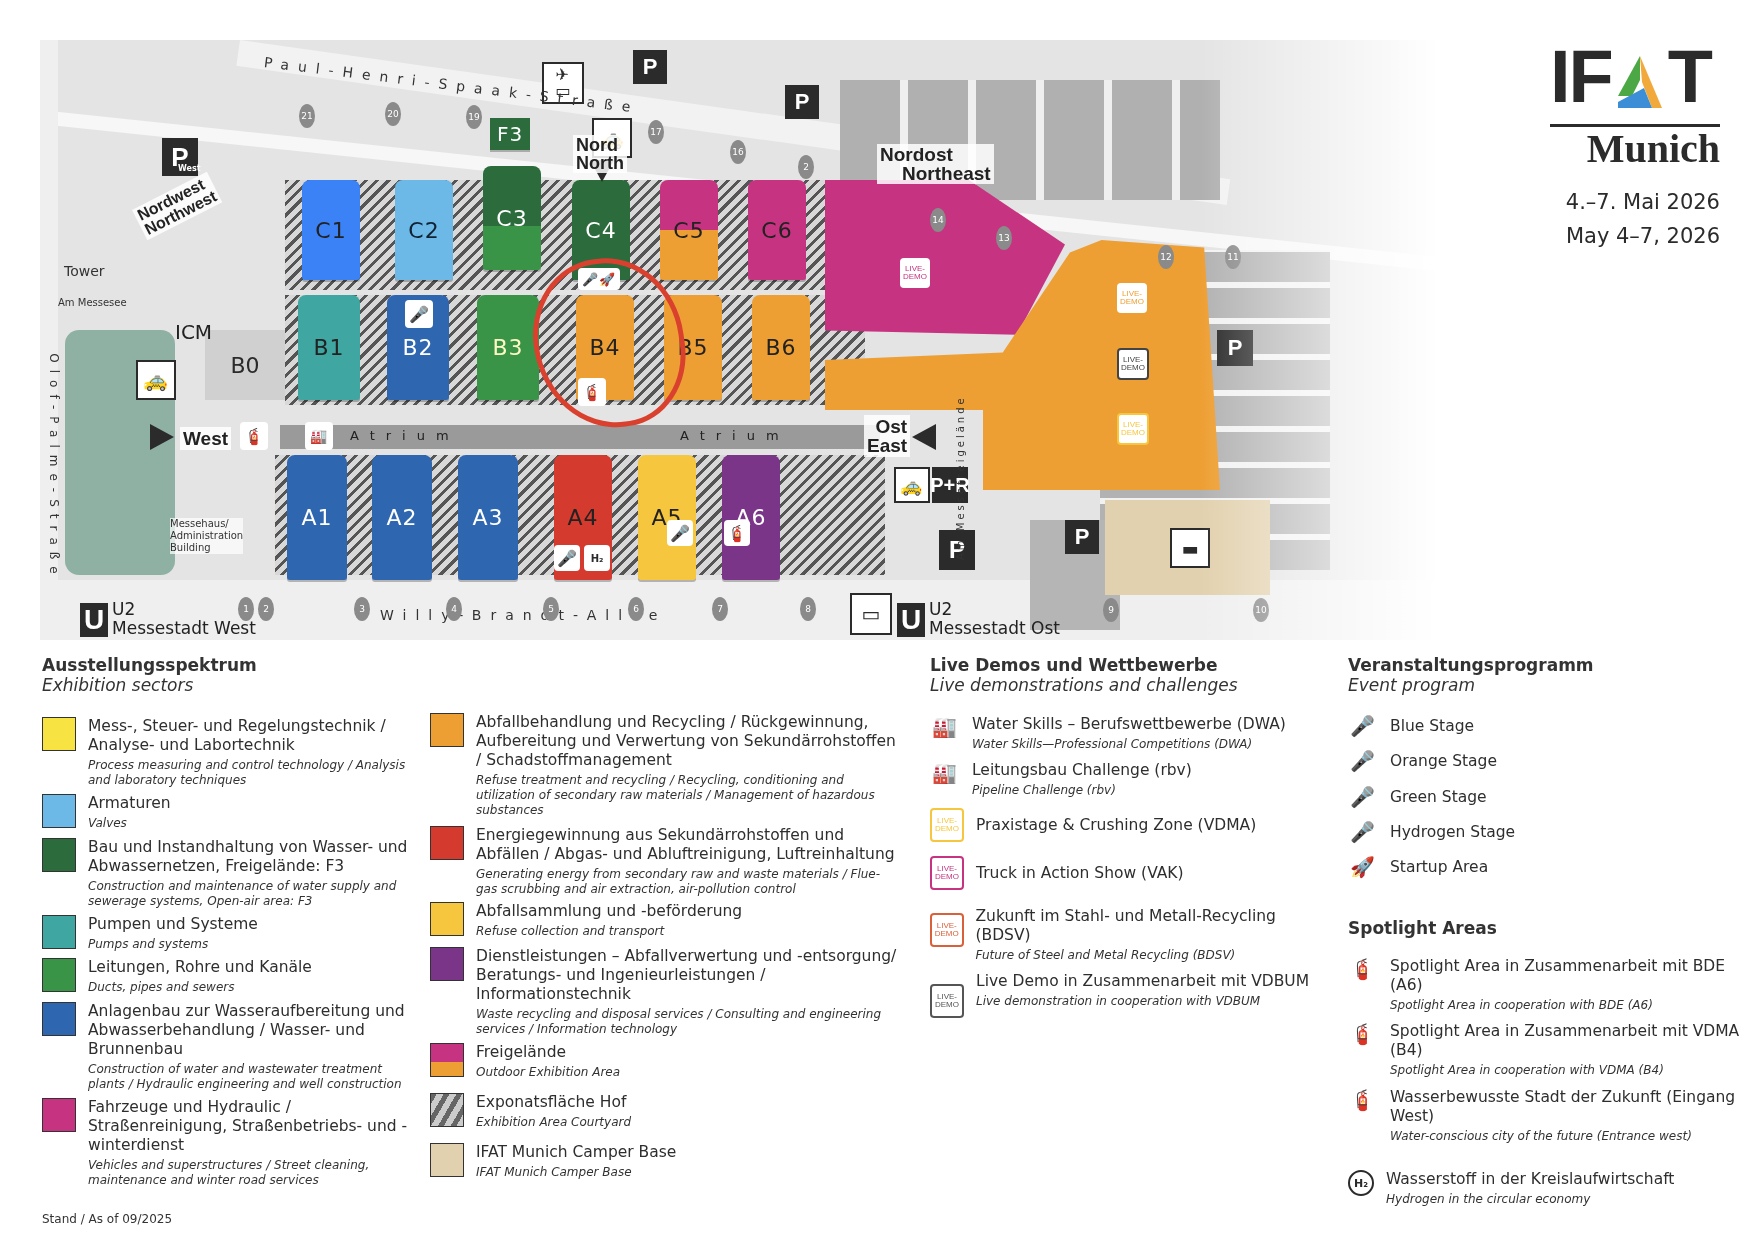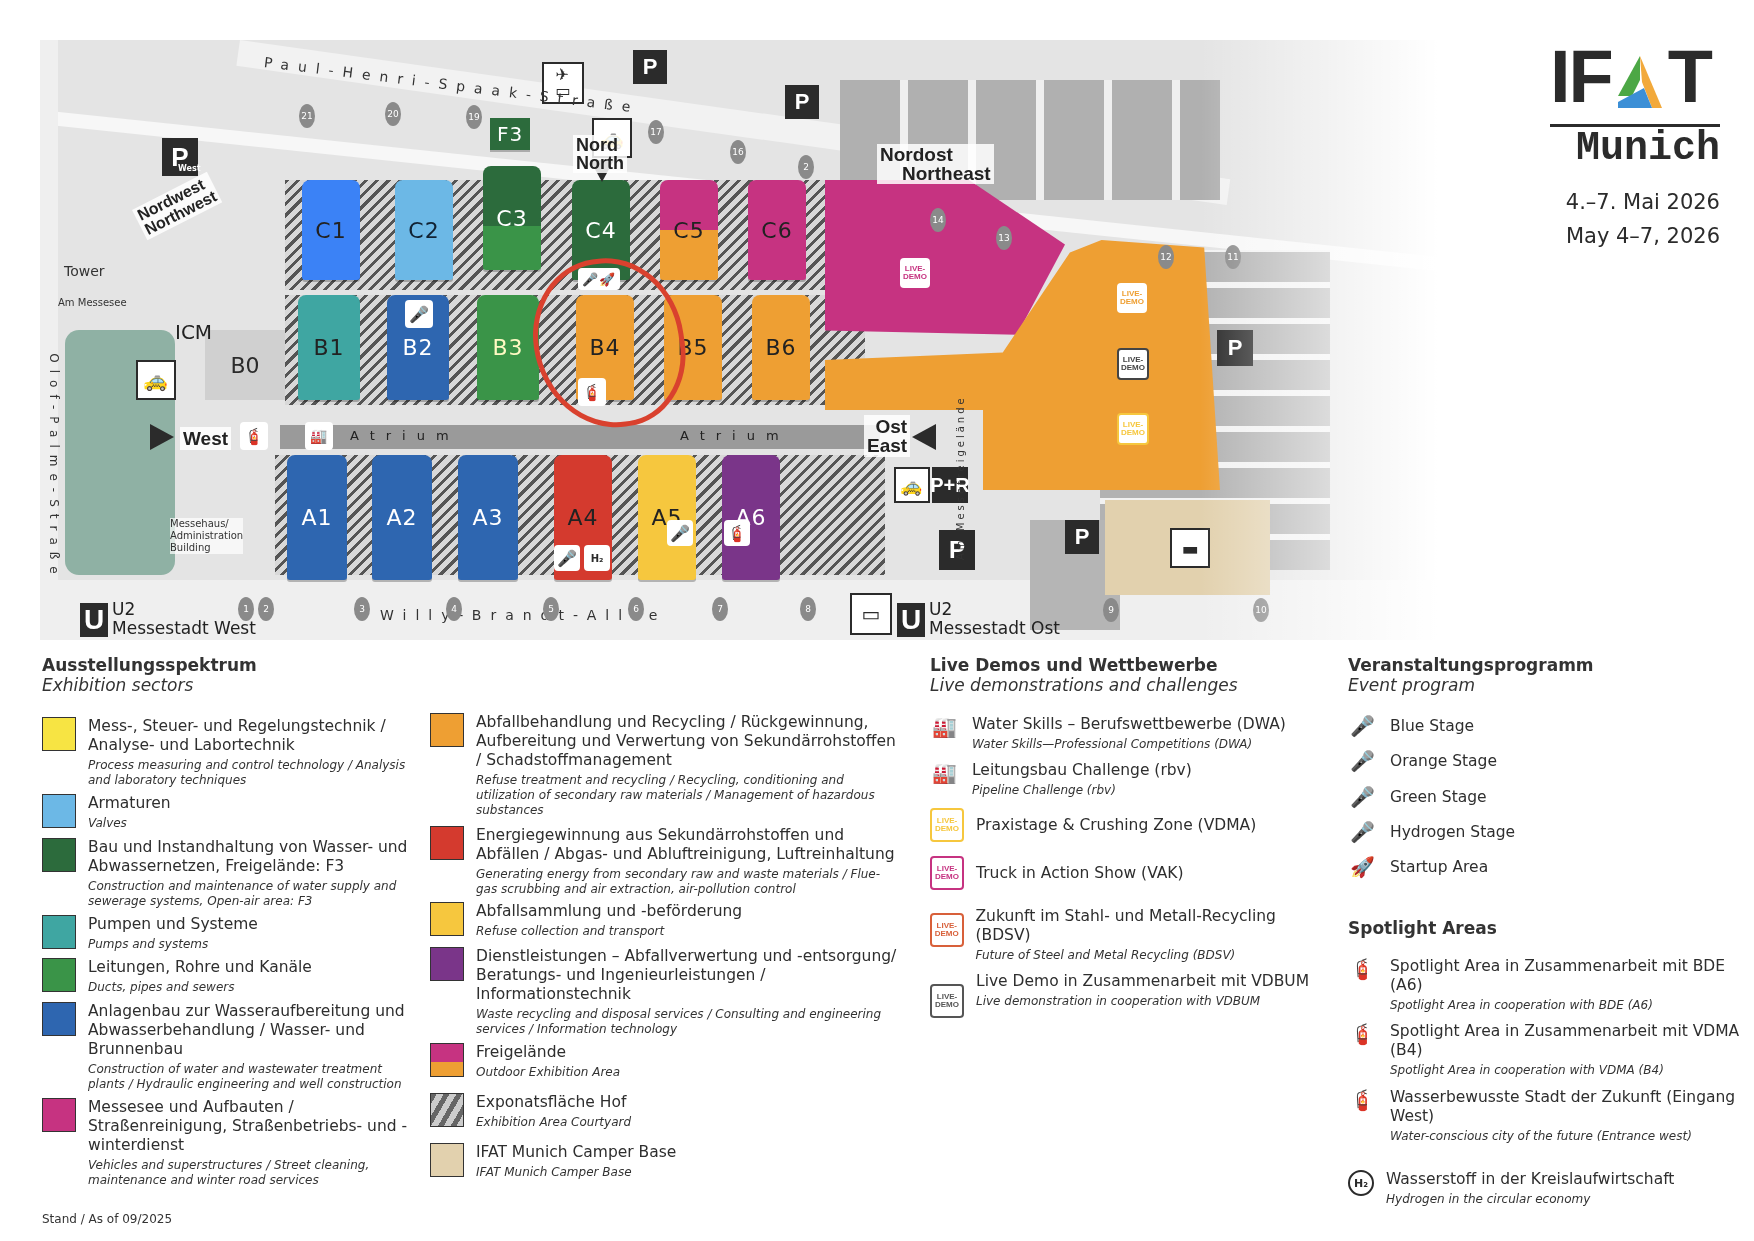--- a/index.html
+++ b/index.html
@@ -10,31 +10,31 @@
   #map .fade{position:absolute;right:0;top:0;width:280px;height:600px;background:linear-gradient(90deg,rgba(255,255,255,0),#fff 85%)}
   .road{position:absolute;background:#f7f7f7}
   .blockg{position:absolute;background:#a9a9a9}
   .hatch{position:absolute;background:repeating-linear-gradient(135deg,#555 0 3px,#d8d8d8 3px 8px)}
   .hall{position:absolute;border-radius:8px 8px 3px 3px;display:flex;align-items:center;justify-content:center;font-size:22px;letter-spacing:1px;box-shadow:0 2px 0 rgba(0,0,0,.25)}
   .sq{position:absolute;background:#2b2b2b;color:#fff;font-weight:bold;display:flex;align-items:center;justify-content:center;font-family:"Liberation Sans",sans-serif}
   .wbox{position:absolute;background:#fff;border:2px solid #2b2b2b;display:flex;align-items:center;justify-content:center}
   .lbl{position:absolute;background:rgba(255,255,255,.85);font-weight:bold;line-height:1;color:#222;font-family:"Liberation Sans",sans-serif}
   .num{position:absolute;width:16px;height:24px;border-radius:50%;background:#8a8a8a;color:#fff;font-size:9px;display:flex;align-items:center;justify-content:center}
   .icon-tile{position:absolute;background:#fff;border-radius:4px;display:flex;align-items:center;justify-content:center;font-size:16px}
-  .live{position:absolute;background:#fff;border-radius:4px;font-size:8px;font-weight:bold;line-height:1;display:flex;flex-direction:column;align-items:center;justify-content:center;font-family:"Liberation Sans",sans-serif}
+  .live{position:absolute;background:#fff;border-radius:4px;font-size:8px;font-weight:normal;line-height:1;display:flex;flex-direction:column;align-items:center;justify-content:center;font-family:"Liberation Sans",sans-serif}
   .arrow-r{position:absolute;width:0;height:0;border-top:13px solid transparent;border-bottom:13px solid transparent;border-left:24px solid #2b2b2b}
   .arrow-l{position:absolute;width:0;height:0;border-top:13px solid transparent;border-bottom:13px solid transparent;border-right:24px solid #2b2b2b}
   .arrow-d{position:absolute;width:0;height:0;border-left:12px solid transparent;border-right:12px solid transparent;border-top:22px solid #2b2b2b}
   .street{position:absolute;font-size:14px;letter-spacing:9px;color:#333}
   
   #logo{position:absolute;left:1550px;top:40px;width:170px}
   .logo-ifat{font-family:"Liberation Sans",sans-serif;font-weight:bold;font-size:74px;color:#2b2b2b;line-height:1;letter-spacing:-2px;display:flex;align-items:flex-end}
   .tri{display:inline-block;width:52px;height:62px;position:relative;margin:0 2px}
   .logo-bar{height:3px;background:#2b2b2b;margin-top:10px}
-  .logo-city{font-size:40px;font-weight:bold;text-align:right;color:#2b2b2b;line-height:1.1;font-family:Liberation Mono, monospace}
+  .logo-city{font-size:40px;font-weight:bold;text-align:right;color:#2b2b2b;line-height:1.1;font-family:Liberation Serif, serif}
   .dates{position:absolute;left:1545px;top:185px;font-size:21px;line-height:34px;color:#2b2b2b;text-align:right;width:175px}
   
   .sec-title{font-size:17px;font-weight:bold;color:#333;line-height:1.2}
   .sec-sub{font-size:17px;font-style:italic;color:#333;line-height:1.2}
   .leg{position:absolute;display:flex;gap:12px}
   .sw{width:34px;height:34px;border:1px solid #333;flex:none}
   .lt{font-size:15.5px;line-height:19px;color:#2e2e2e}
   .ls{font-size:12px;font-style:italic;line-height:15px;color:#333;margin-top:3px}
   .lg-ico{width:30px;flex:none;display:flex;align-items:flex-start;justify-content:center;font-size:20px}
   .foot{position:absolute;left:42px;top:1212px;font-size:12px;color:#333}
@@ -268,21 +268,21 @@
 <div class="leg" style="left:42px;top:1002px;width:380px">
   <div class="sw" style="background:#2E66B0"></div>
   <div>
       <div class="lt">Anlagenbau zur Wasseraufbereitung und Abwasserbehandlung / Wasser- und Brunnenbau</div>
       <div class="ls">Construction of water and wastewater treatment plants / Hydraulic engineering and well construction</div>
     </div>
 </div>
 <div class="leg" style="left:42px;top:1098px;width:380px">
   <div class="sw" style="background:#C63381"></div>
   <div>
-      <div class="lt">Messesee und Aufbauten / Straßenreinigung, Straßenbetriebs- und -winterdienst</div>
+      <div class="lt">Fahrzeuge und Hydraulic / Straßenreinigung, Straßenbetriebs- und -winterdienst</div>
       <div class="ls">Vehicles and superstructures / Street cleaning, maintenance and winter road services</div>
     </div>
 </div>
 
 <div class="leg" style="left:430px;top:713px;width:470px">
   <div class="sw" style="background:#EE9F33"></div>
   <div>
       <div class="lt">Abfallbehandlung und Recycling / Rückgewinnung, Aufbereitung und Verwertung von Sekundärrohstoffen / Schadstoffmanagement</div>
       <div class="ls">Refuse treatment and recycling / Recycling, conditioning and utilization of secondary raw materials / Management of hazardous substances</div>
     </div>

